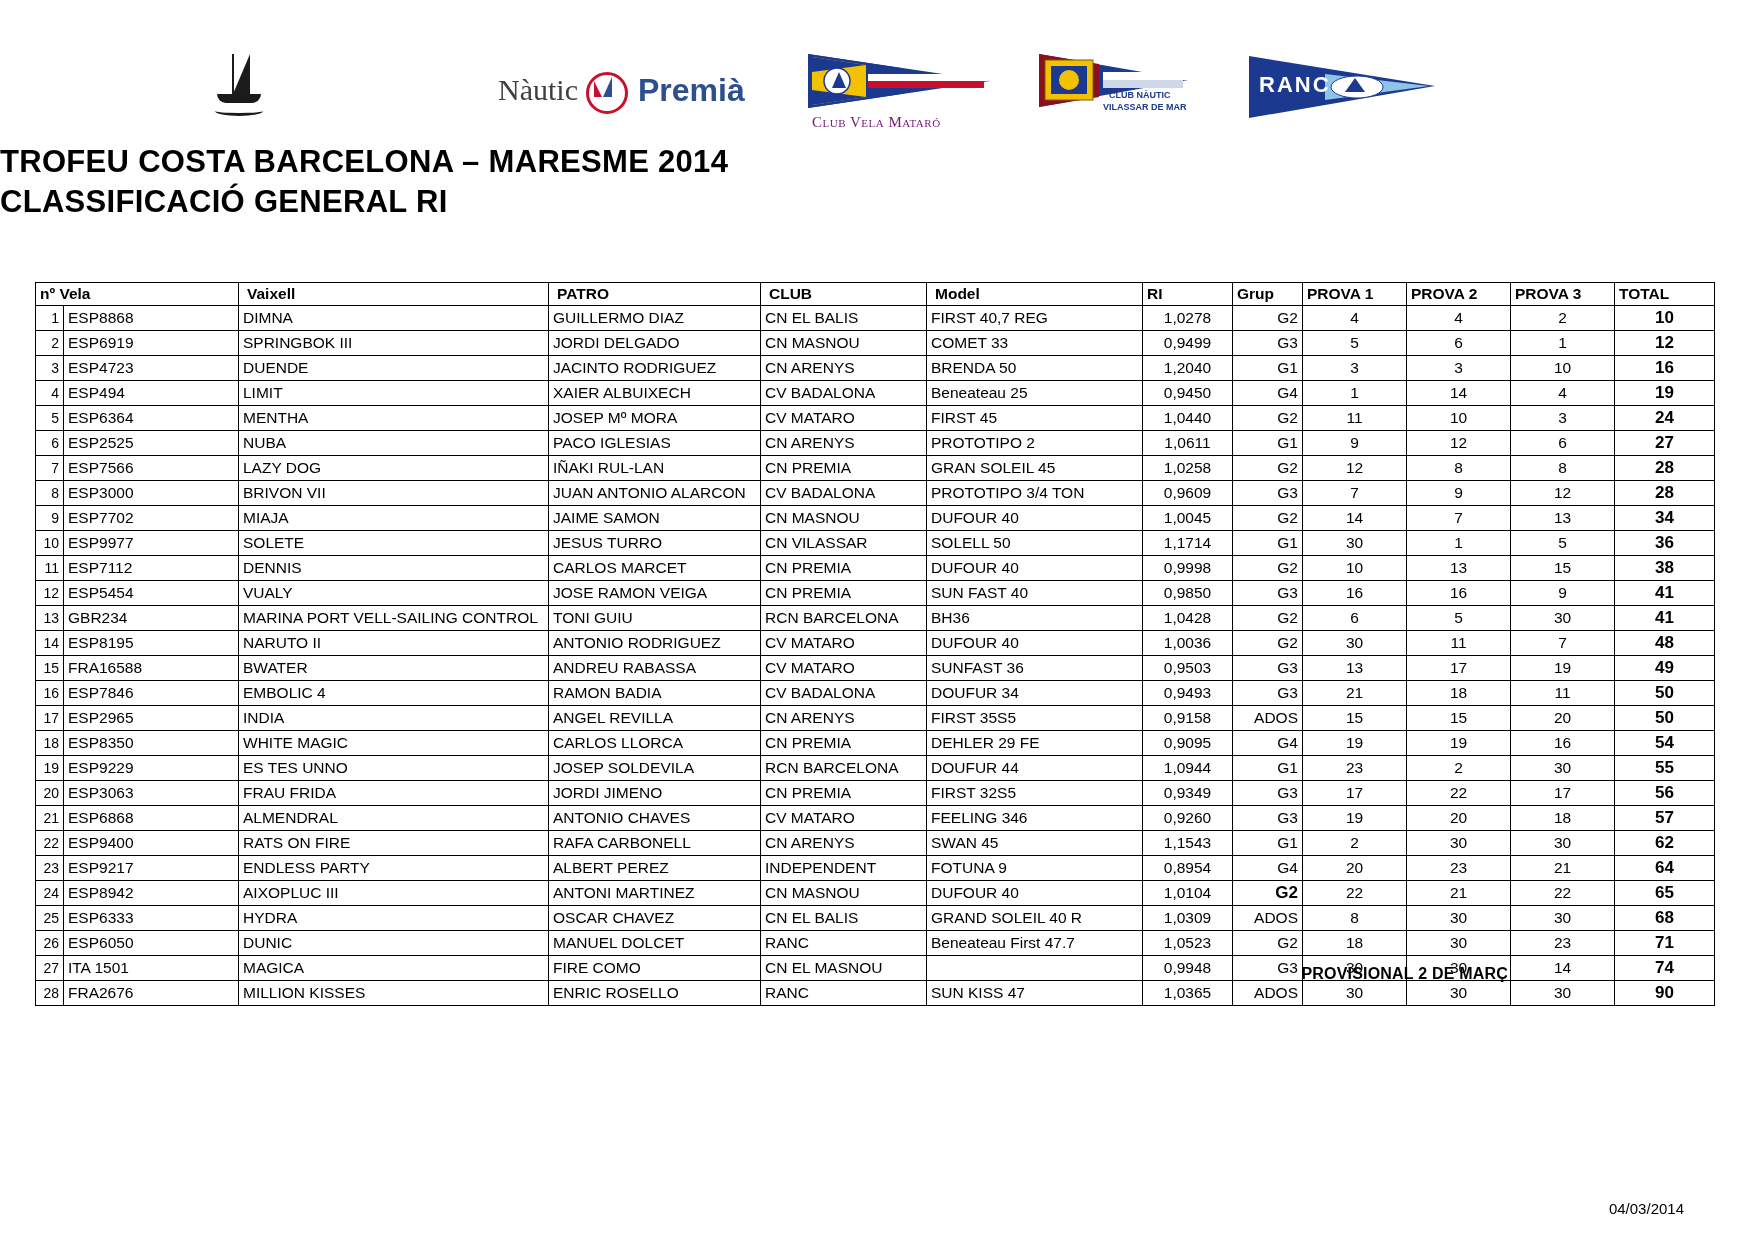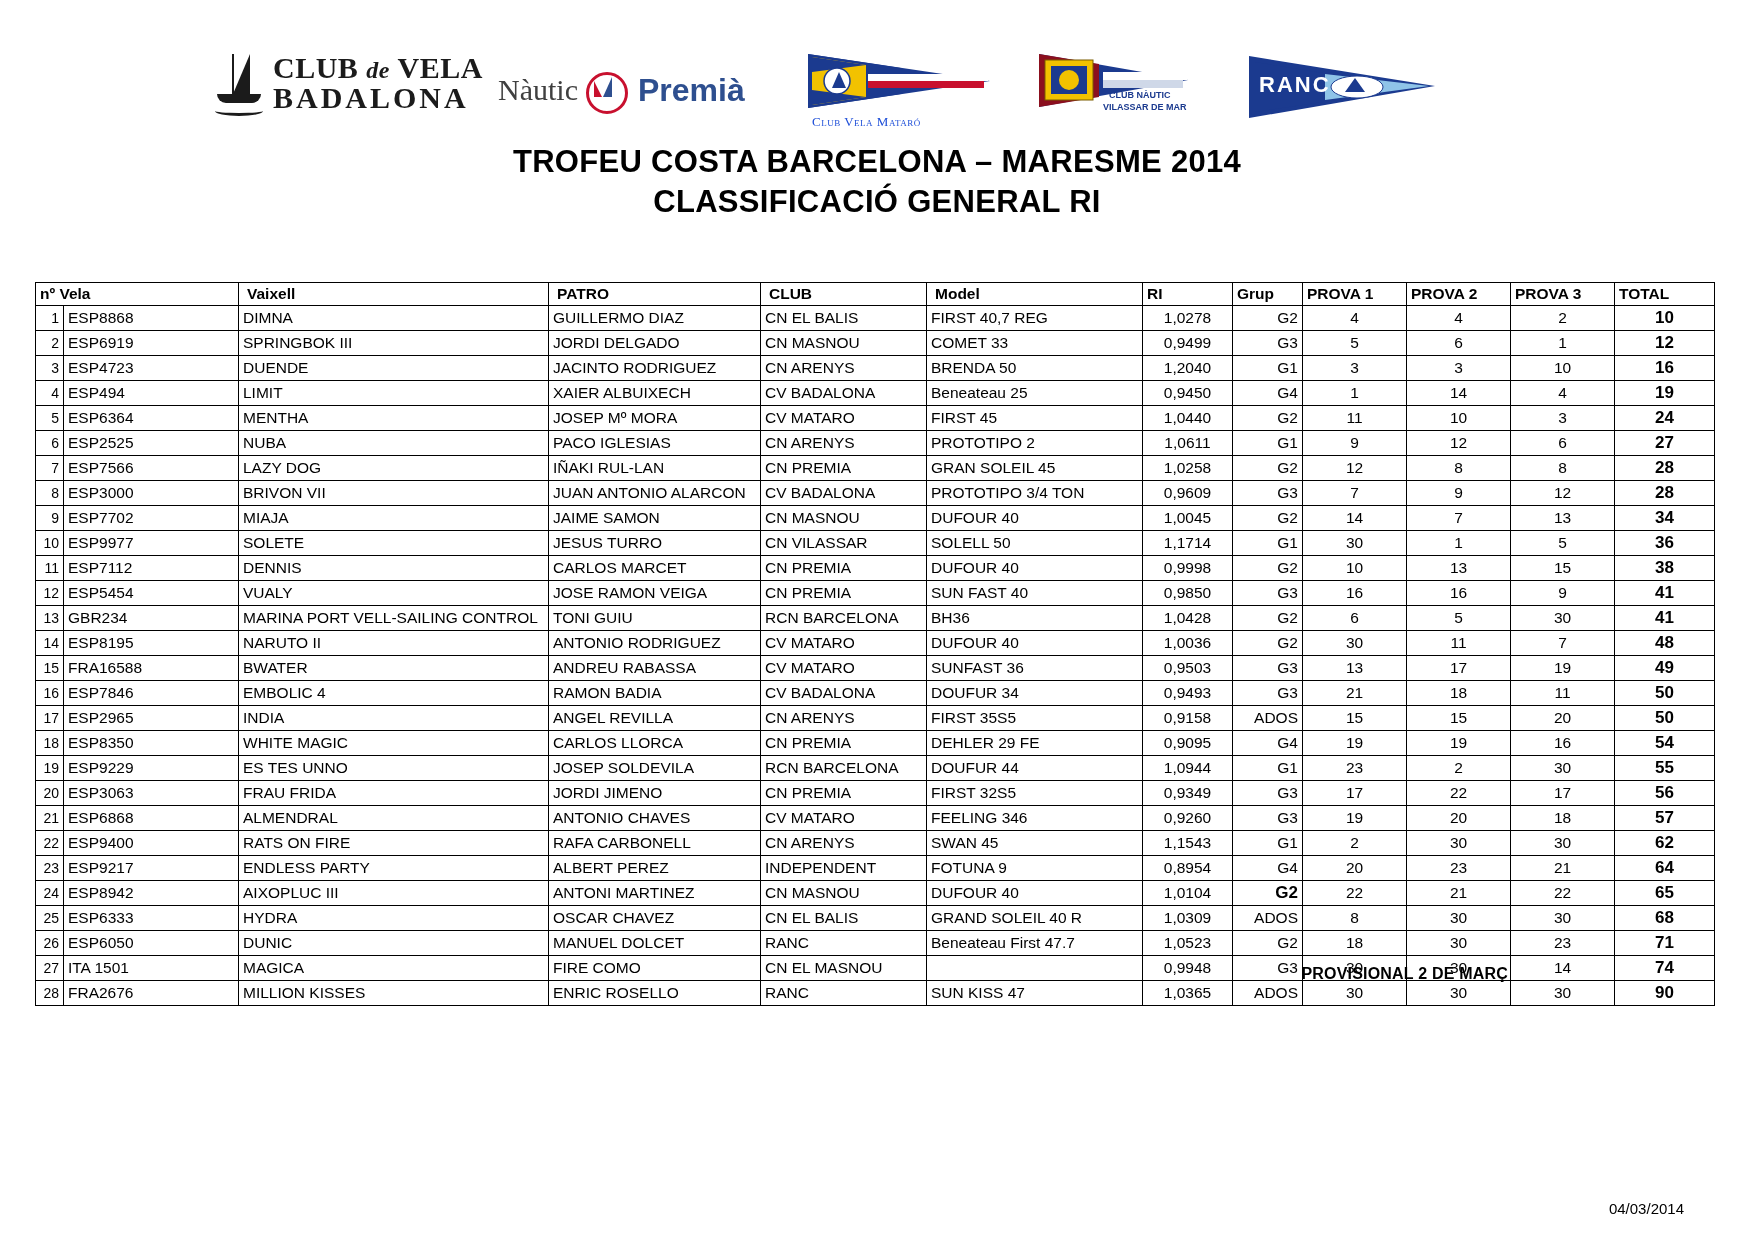--- a/index.html
+++ b/index.html
@@ -112,41 +112,40 @@
   .logo-mataro { left: 806px; top: 30px; }
   .cvm-wrap { position: relative; width: 190px; height: 80px; }
   .pennant-mataro {
     position: absolute; left: 0; top: 0;
     width: 186px; height: 58px;
   }
   .cvm-caption {
     position: absolute; left: 6px; top: 62px;
     font-family: "Liberation Serif", serif;
     font-variant: small-caps;
-    font-size: 13px;
+    font-size: 15px;
     letter-spacing: 0.5px;
-    color: #1d4ed8;
+    color: #701a75;
     white-space: nowrap;
   }
 
   
   .logo-vilassar { left: 1033px; top: 30px; }
   .cnv-wrap { position: relative; width: 160px; height: 80px; }
 
   
   .logo-ranc { left: 1245px; top: 30px; }
   .ranc-wrap { position: relative; width: 195px; height: 72px; }
 
   
   .title-block {
     position: absolute;
     top: 142px;
     left: 0;
     width: 1754px;
-    text-align: center;
   }
   .title-line {
     font-family: "Liberation Sans", sans-serif;
     font-weight: bold;
     font-size: 31px;
     letter-spacing: 0.3px;
     line-height: 1.28;
     color: #000000;
   }
 
@@ -225,28 +224,20 @@
 <body>
 
 <div class="logo-strip">
 
   <div class="logo logo-badalona">
     <div class="cvb-mark">
       <div class="boat-mast"></div>
       <div class="boat-sail"></div>
       <div class="boat-hull"></div>
       <div class="boat-wave"></div>
-    </div>
-    <div class="cvb-text">
-      <div class="cvb-line1">
-        <span>CLUB</span>
-        <span class="de">de</span>
-        <span>VELA</span>
-      </div>
-      <div class="cvb-line2">BADALONA</div>
     </div>
   </div>
 
   <div class="logo logo-premia">
     <span class="np-nautic">Nàutic</span>
     <span class="np-badge">
       <span class="ring"></span>
       <span class="sail2"></span>
       <span class="sail1"></span>
     </span>

